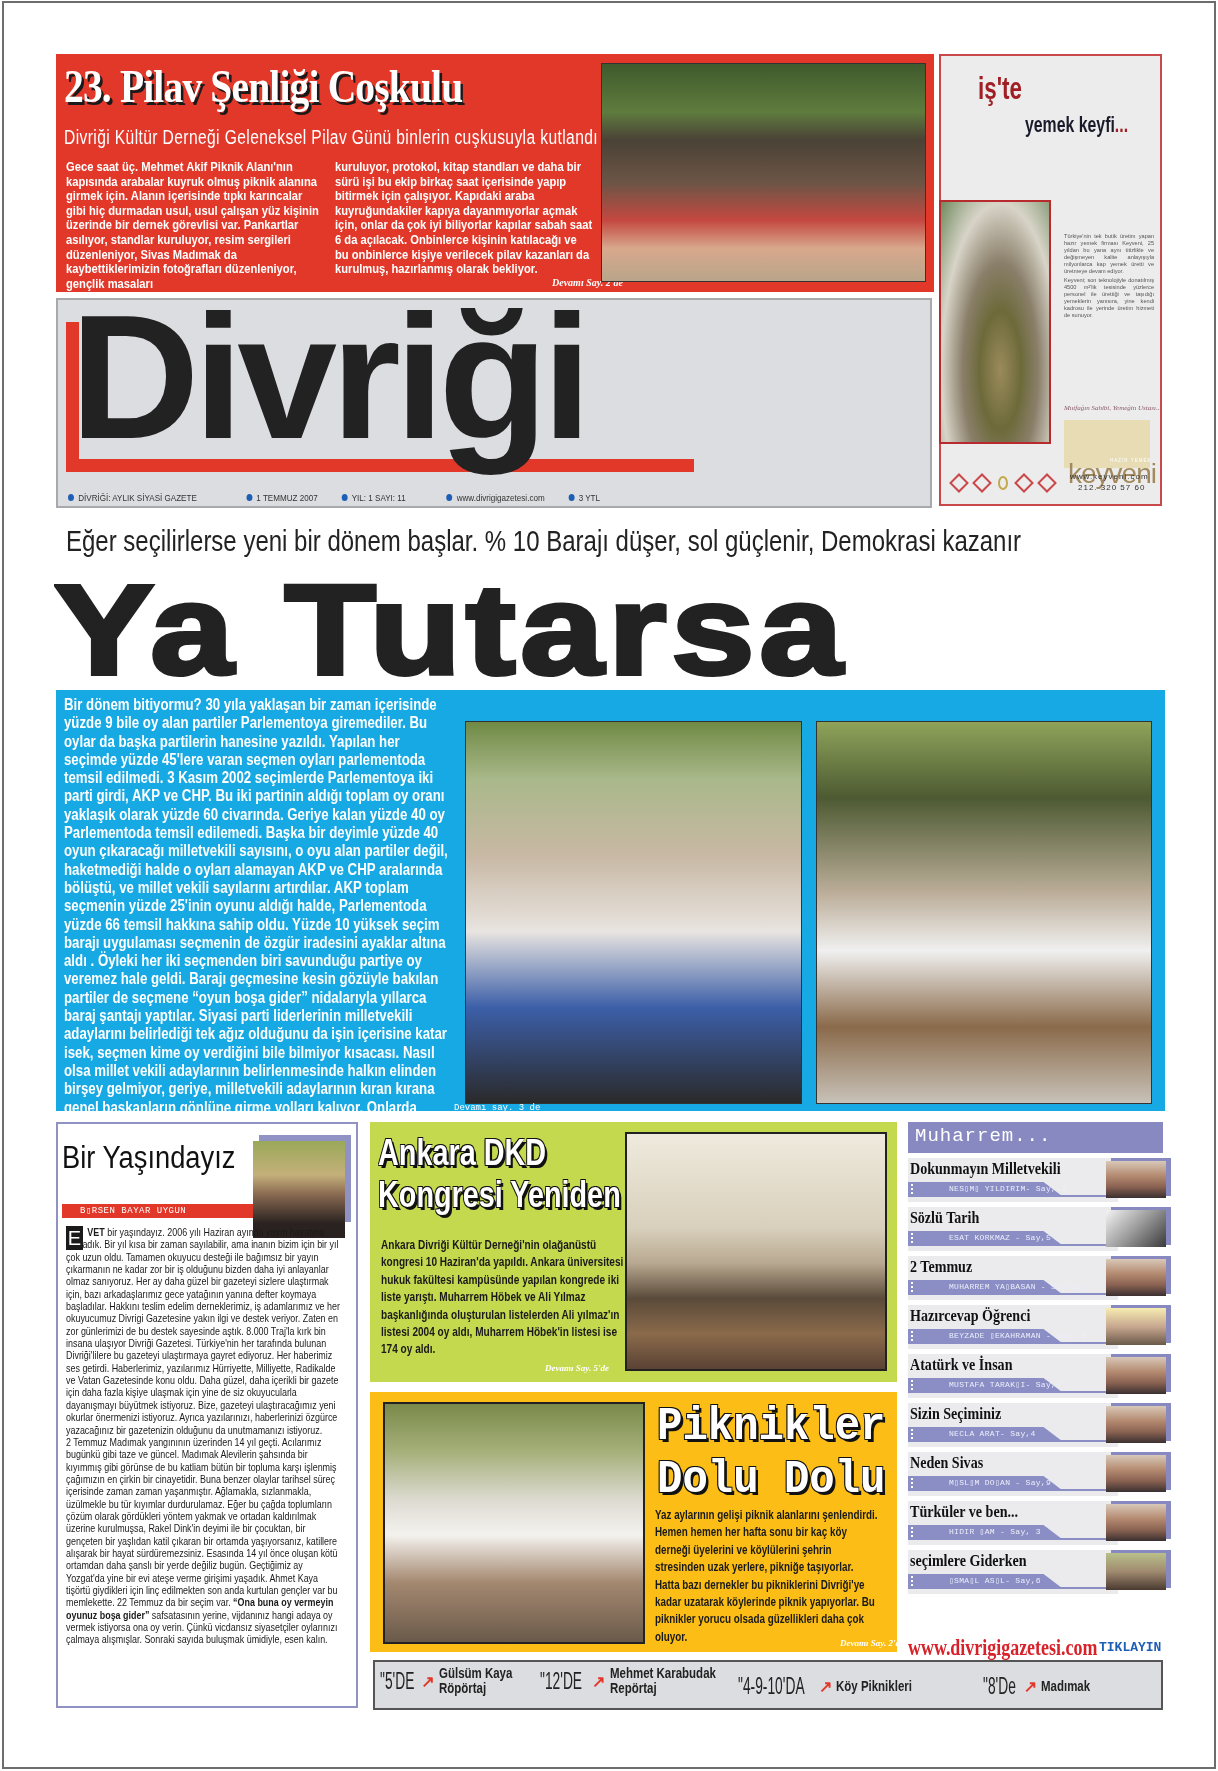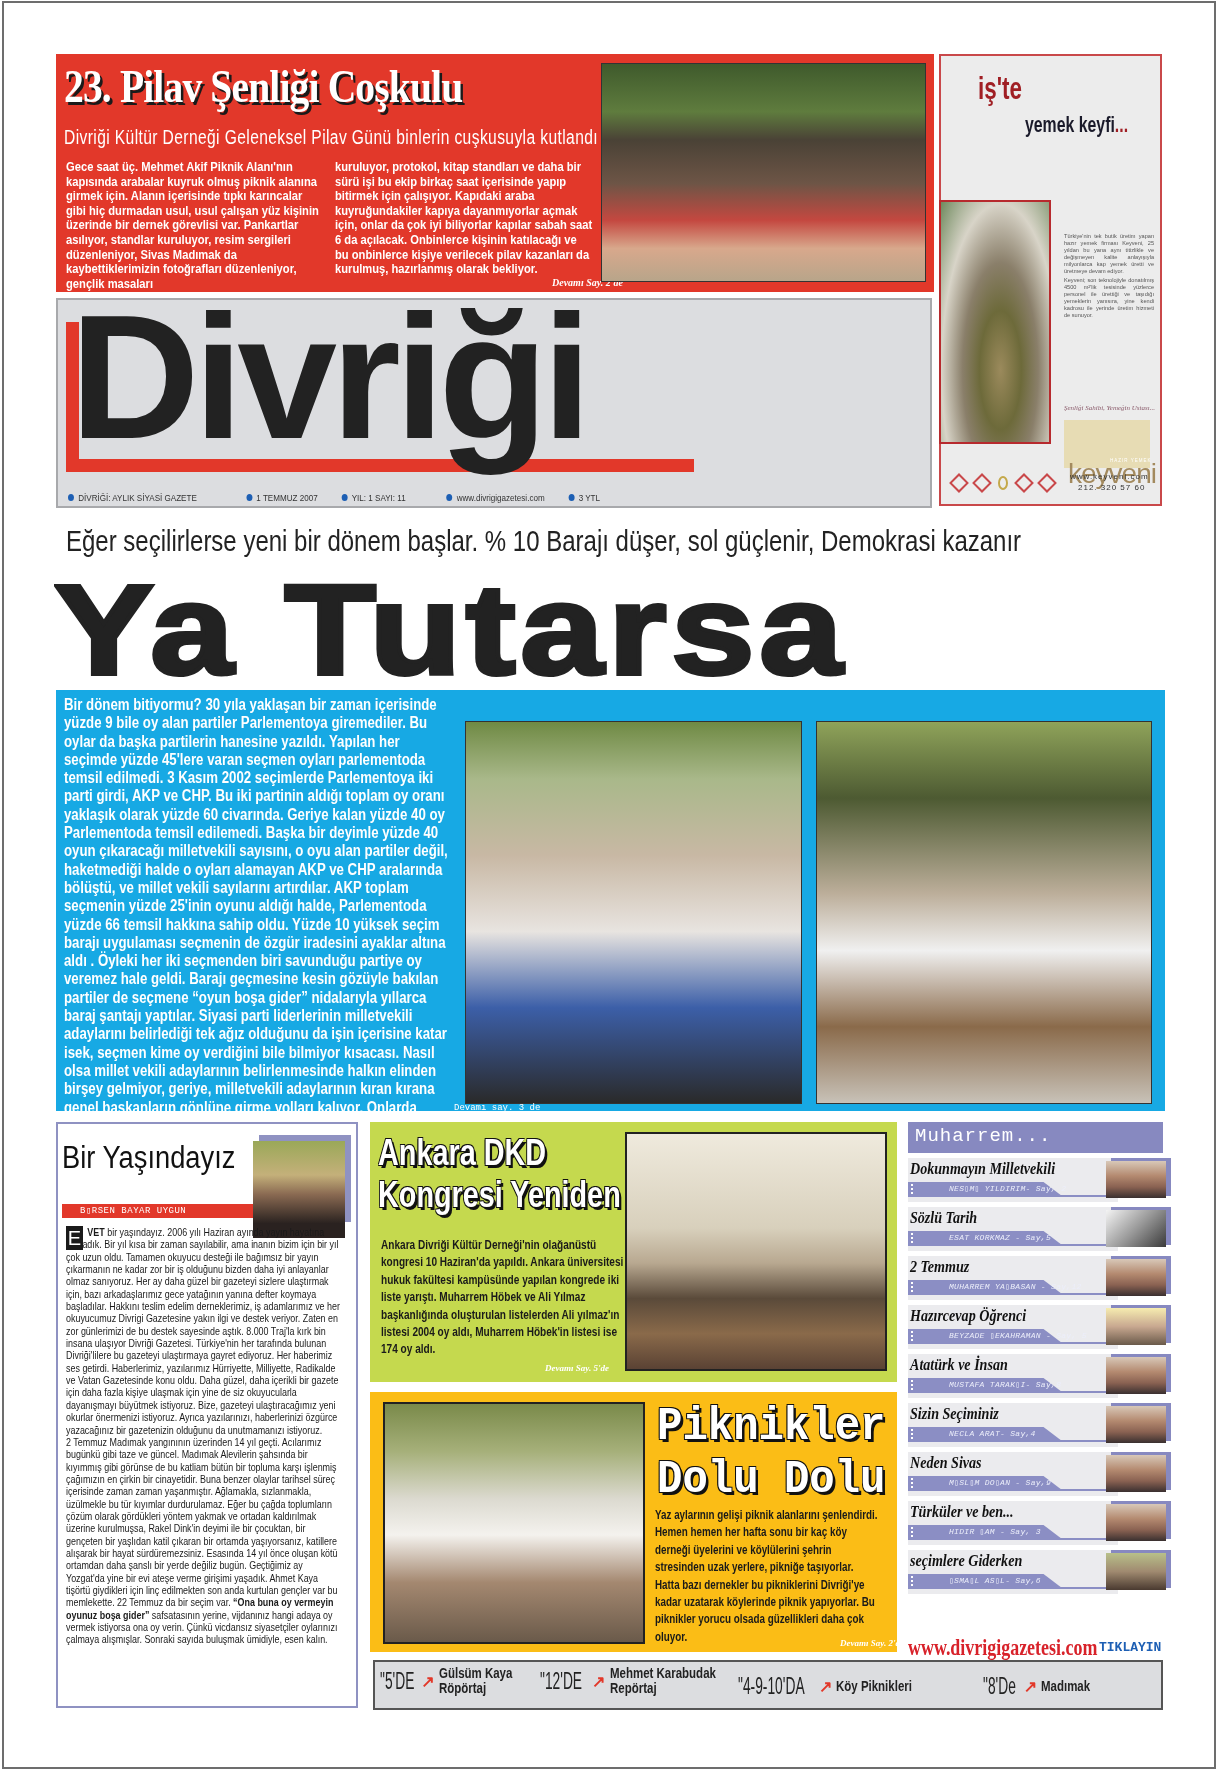--- a/index.html
+++ b/index.html
@@ -84,21 +84,21 @@
   .yellow-photo { left: 383px; top: 1402px; width: 262px; height: 242px; border: 2px solid #222; background:
       linear-gradient(180deg, #7a8a4a 0%, #a6b07a 20%, #dcdad0 40%, #f4f2ee 55%, #a48870 75%, #6a5a4a 100%); }
   .yellow-title { left: 657px; top: 1400px; font-family: "Liberation Mono", monospace; font-weight: bold; font-size: 47px; line-height: 53px; color: #fff; text-shadow: 3px 3px 0 #111, -1px -1px 0 #111, 1px -1px 0 #111, -1px 1px 0 #111; white-space: nowrap; transform: scaleX(0.9); transform-origin: left top; }
   .yellow-text { left: 655px; top: 1507px; width: 275px; font-weight: bold; font-size: 12px; line-height: 17.4px; color: #1a1a1a; transform: scaleX(0.82); transform-origin: left top; }
   .yellow-devam { left: 840px; top: 1638px; font-family: "Liberation Serif", serif; font-style: italic; font-weight: bold; font-size: 9px; color: #fff; }
 
   
   .yaz-head { left: 908px; top: 1122px; width: 255px; height: 31px; background: #8789c0; }
   .yaz-head-label { left: 915px; top: 1125px; font-family: "Liberation Mono", monospace; font-size: 19px; color: #fff; letter-spacing: 1px; }
   .yaz-list { left: 908px; top: 1158px; width: 255px; }
-  .yaz-item { position: relative; height: 49px; margin-bottom: 0; font-style: italic; }
+  .yaz-item { position: relative; height: 49px; margin-bottom: 0; }
   .yaz-item .bg { position: absolute; left: 0; top: 0; width: 210px; height: 44px; background: #ebebee; }
   .yaz-item .tab { position: absolute; left: 0; top: 24px; width: 154px; height: 14px; background: #8b8ec4; clip-path: polygon(0 0, 88% 0, 100% 100%, 0 100%); }
   .yaz-item .tab-line { position: absolute; left: 0; top: 37px; width: 210px; height: 2px; background: #8b8ec4; }
   .yaz-item .grip { position: absolute; left: 3px; top: 26px; width: 2px; height: 10px; border-left: 2px dotted #fff; }
   .yaz-item .title { position: absolute; left: 2px; top: 2px; font-family: "Liberation Serif", serif; font-weight: bold; font-size: 16px; color: #111; transform: scaleX(0.88); transform-origin: left top; white-space: nowrap; }
   .yaz-item .byline { position: absolute; left: 14px; top: 26px; font-family: "Liberation Mono", monospace; font-size: 8px; color: #eceefa; white-space: nowrap; letter-spacing: 0.3px; padding-left: 27px; }
   .yaz-item .avatar-shadow { position: absolute; left: 203px; top: 0; width: 60px; height: 38px; background: #8789c0; }
   .yaz-item .avatar { position: absolute; left: 198px; top: 3px; width: 60px; height: 37px; background: linear-gradient(180deg, #d8c8b8 0%, #b48a70 40%, #8a6252 70%, #3a3030 100%); }
   .yaz-link { left: 908px; top: 1635px; font-family: "Liberation Serif", serif; font-weight: bold; font-size: 23px; color: #d8222a; transform: scaleX(0.78); transform-origin: left top; white-space: nowrap; }
   .yaz-link-cta { left: 1099px; top: 1640px; font-family: "Liberation Mono", monospace; font-size: 13px; color: #1d5fb4; font-weight: bold; }
@@ -122,21 +122,21 @@
 <div class="abs red-col c2">kuruluyor, protokol, kitap standları ve daha bir sürü işi bu ekip  birkaç saat içerisinde yapıp bitirmek için çalışıyor. Kapıdaki araba kuyruğundakiler kapıya dayanmıyorlar açmak için, onlar da çok iyi biliyorlar kapılar sabah saat 6 da açılacak. Onbinlerce kişinin katılacağı  ve bu onbinlerce kişiye verilecek pilav kazanları da kurulmuş, hazırlanmış olarak bekliyor.</div>
 <div class="abs red-devam">Devamı Say. 2'de</div>
 <div class="abs photo crowd"></div>
 
 <div class="abs ad"></div>
 <div class="abs ad-iste">iş'te</div>
 <div class="abs ad-yemek"><span>yemek keyfi</span><span class="dots">...</span></div>
 <div class="abs ad-photo"></div>
 <div class="abs ad-text" style="top:233px">Türkiye'nin tek butik üretim yapan hazır yemek firması Keyveni, 25 yıldan bu yana aynı titizlikle ve değişmeyen kalite anlayışıyla milyonlarca kap yemek üretti ve üretmeye devam ediyor.</div>
 <div class="abs ad-text" style="top:277px">Keyveni; son teknolojiyle donatılmış 4500 m²'lik tesisinde yüzlerce personel ile ürettiği ve taşıdığı yemeklerin yanısıra, yine kendi kadrosu ile yerinde üretim hizmeti de sunuyor.</div>
-<div class="abs ad-script">Şenliği Sahibi, Yemeğin Ustası...</div>
+<div class="abs ad-script">Mutfağın Sahibi, Yemeğin Ustası...</div>
 <div class="abs ad-logo"></div>
 <div class="abs ad-logo-text">keyveni</div>
 <div class="abs ad-hazir">HAZIR YEMEK</div>
 <div class="abs ad-web">www.keyveni.com</div>
 <div class="abs ad-phone">212. 320 57 60</div>
 <div class="abs ad-seals">
   <span class="seal"></span>
   <span class="seal"></span>
   <span class="seal gold"></span>
   <span class="seal"></span>

